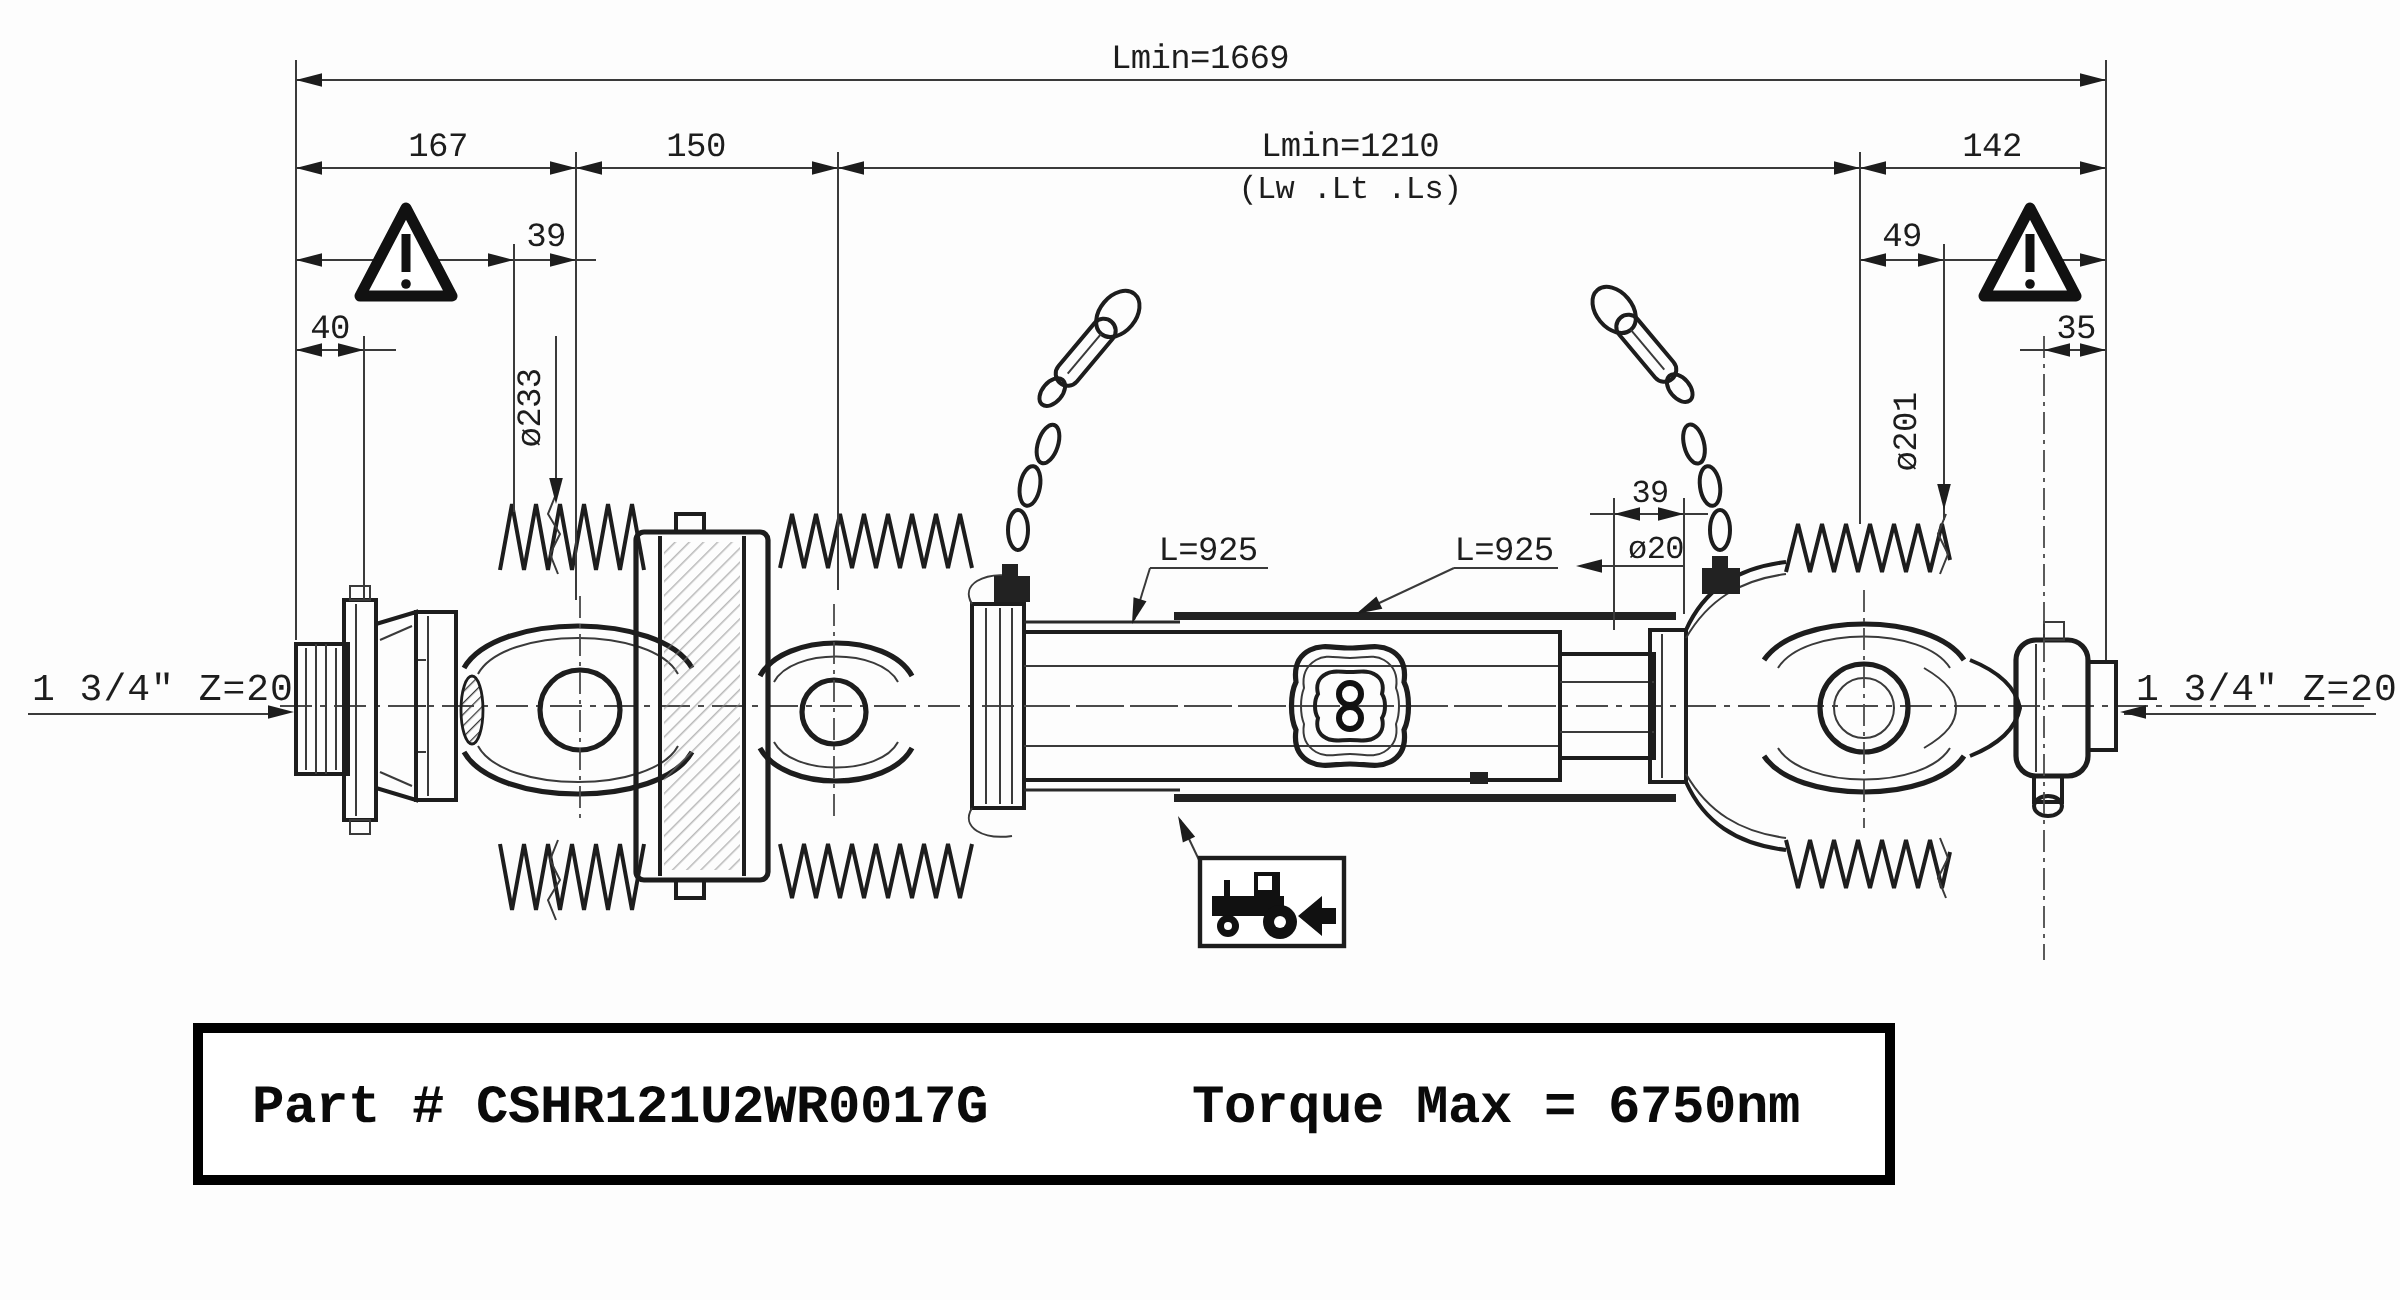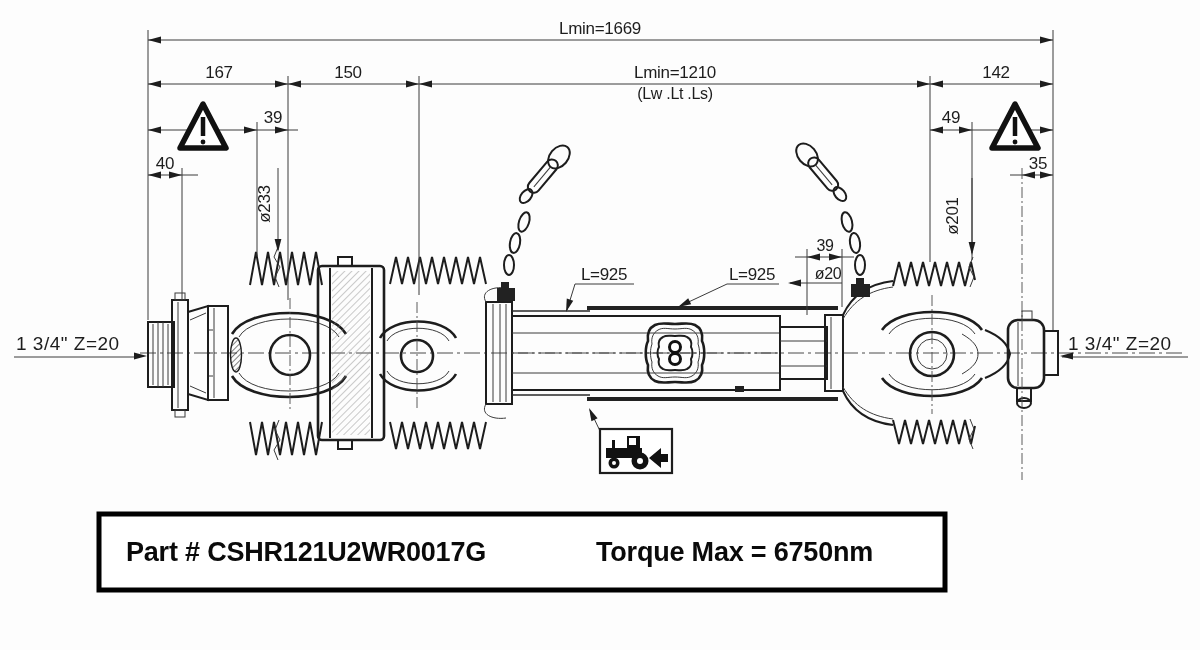--- a/index.html
+++ b/index.html
@@ -1,17 +1,17 @@
 <!DOCTYPE html>
 <html><head>
 <meta charset="utf-8">
 <style>
   html,body{margin:0;padding:0;background:#ffffff;}
   .canvas{position:relative;width:1200px;height:650px;background:#fdfdfd;overflow:hidden;
-          font-family:Liberation Sans, sans-serif;}
+          font-family:Liberation Mono, monospace;}
   svg{display:block;}
   text{fill:#1d1d1d;}
   .dim{font-size:17px;letter-spacing:-0.3px;}
   .dim-sm{font-size:16px;letter-spacing:-0.3px;}
   .spline{font-size:19px;letter-spacing:0.5px;}
   .boxtxt{font-size:27px;font-weight:bold;letter-spacing:-0.2px;fill:#0a0a0a;}
   .thin{stroke:#3a3a3a;stroke-width:1;fill:none;}
   .med{stroke:#1d1d1d;stroke-width:2;fill:none;}
   .thick{stroke:#1d1d1d;stroke-width:2.6;fill:none;}
   .cl{stroke:#4a4a4a;stroke-width:1;fill:none;stroke-dasharray:16 4 3 4;}

